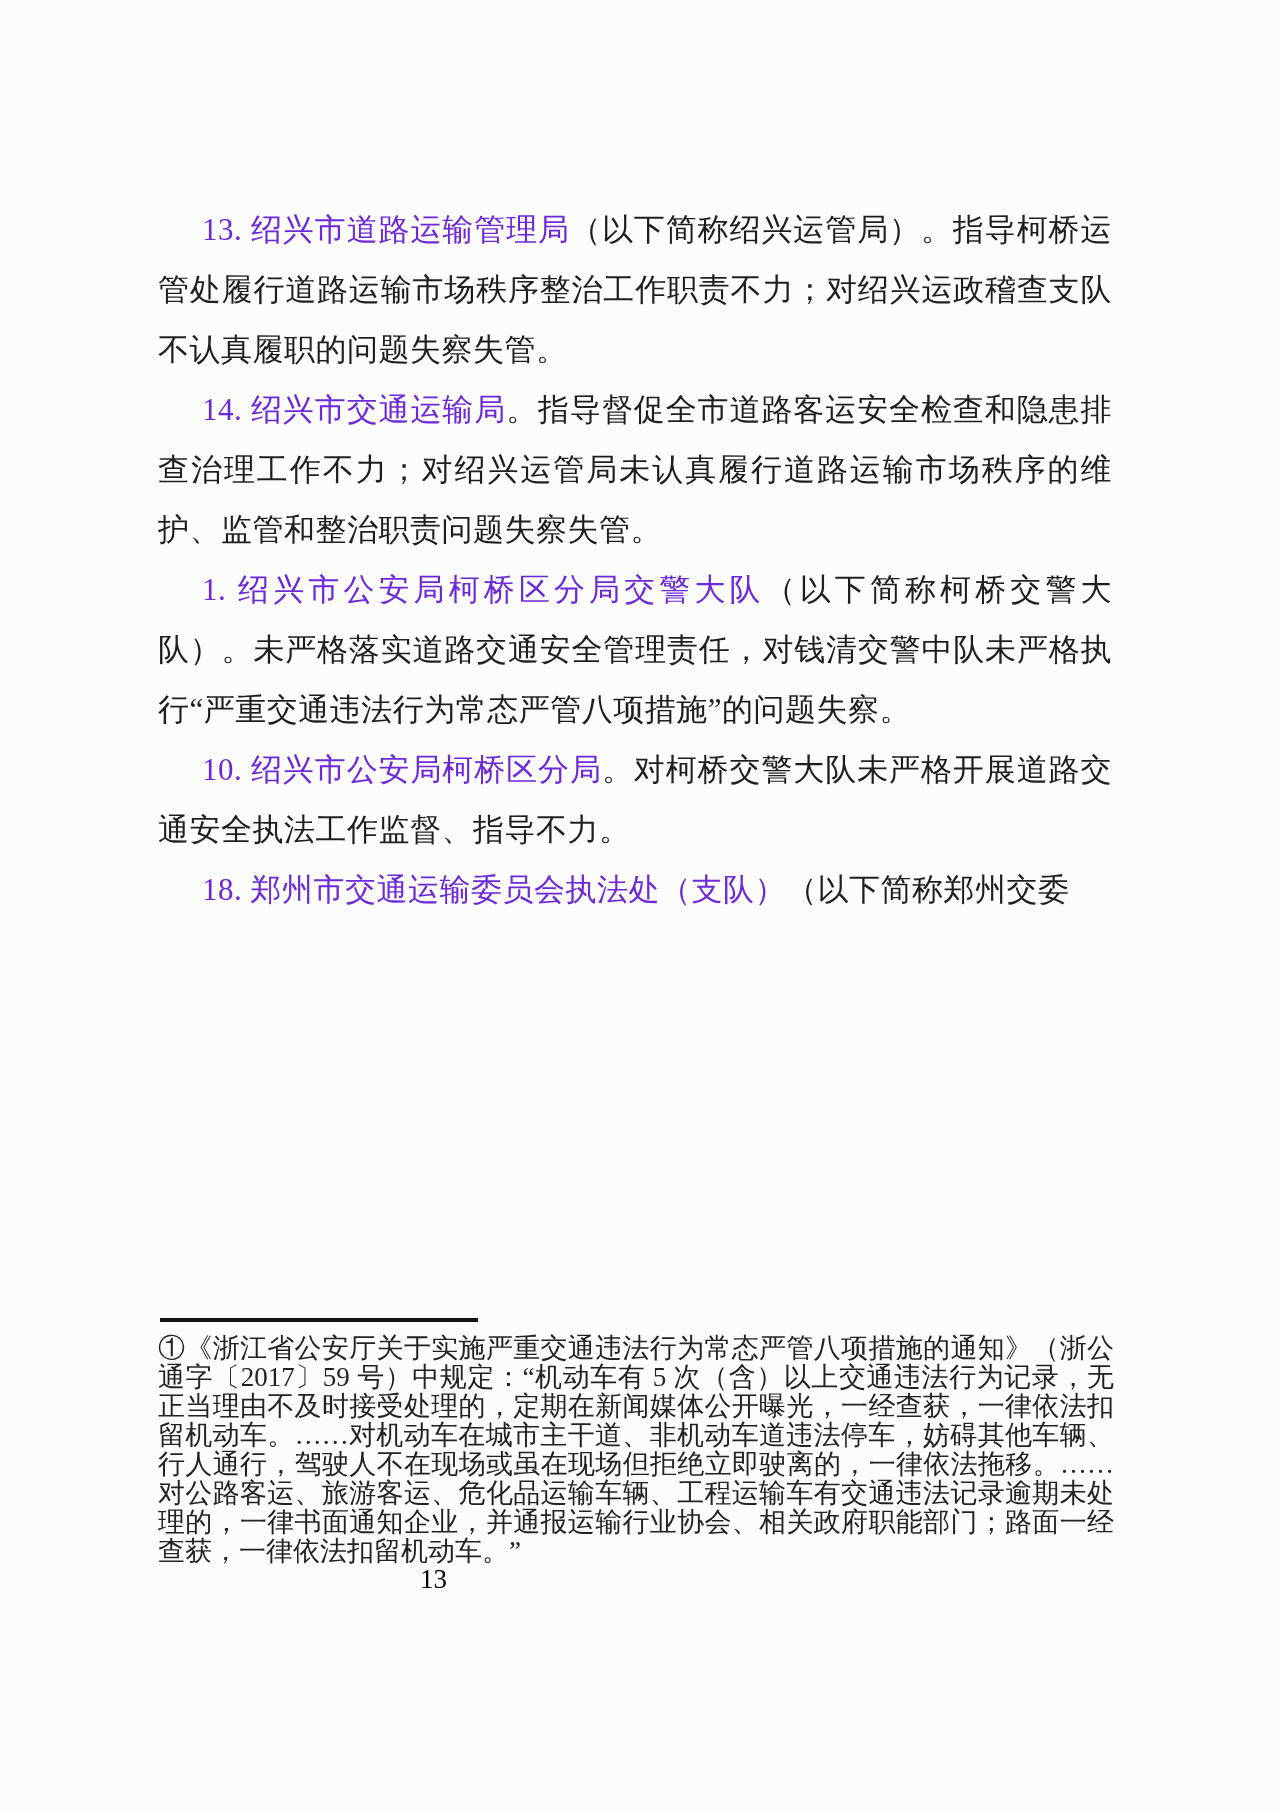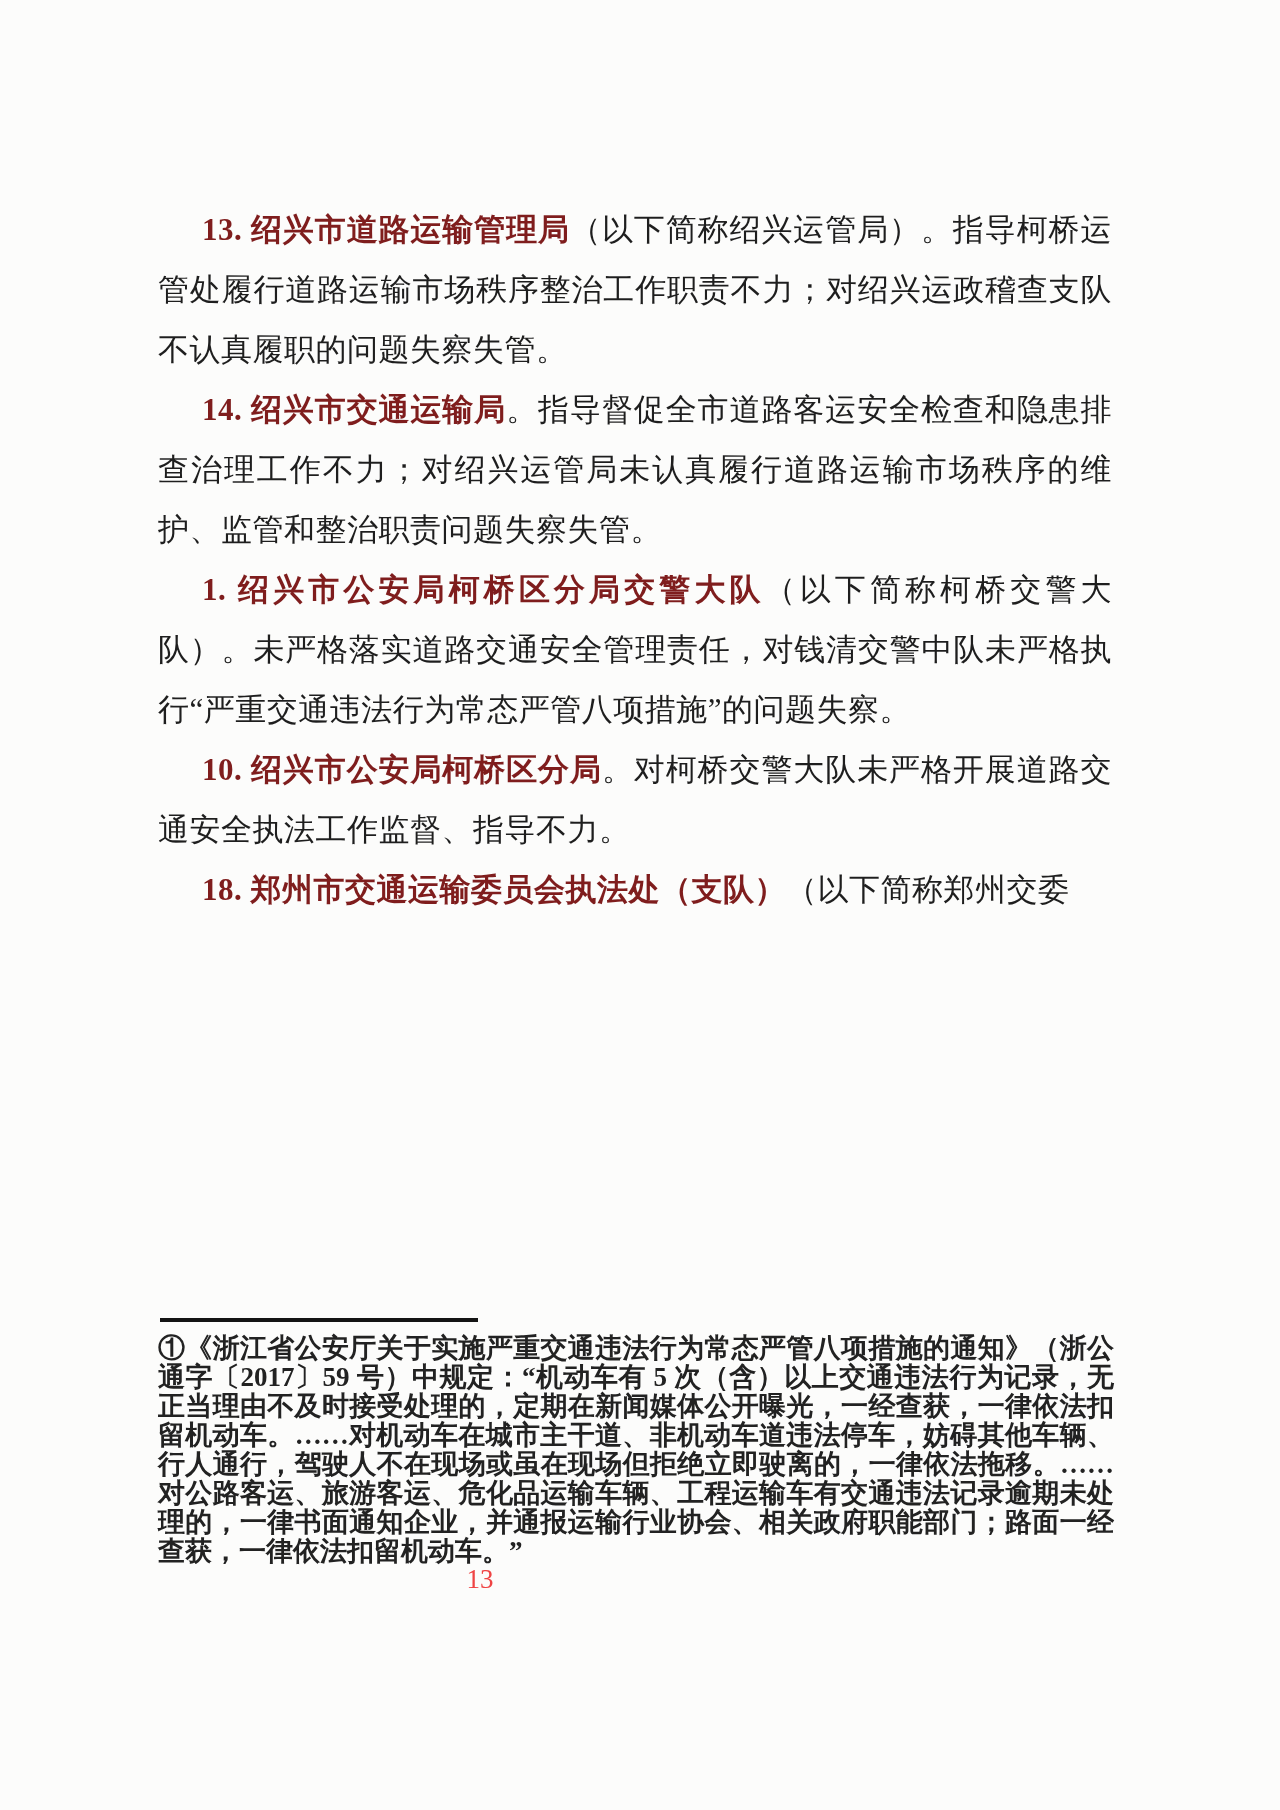--- a/index.html
+++ b/index.html
@@ -22,51 +22,50 @@
     font-size: 31px;
     line-height: 60px;
     text-align: justify;
     letter-spacing: 0.5px;
   }
   .doc-body p {
     margin: 0;
     text-indent: 44px;
   }
   .doc-body b {
-    font-weight: 700;
-    color: #7f1d1d;
+    font-weight: 400;
+    color: #6d28d9;
   }
   sup.fn-ref {
     font-size: 0.55em;
     vertical-align: super;
     line-height: 0;
   }
   .footnote-rule {
     position: absolute;
     left: 160px; top: 1318px;
     width: 318px; height: 4px;
     background: #141414;
   }
   .footnote {
     position: absolute;
     left: 158px; top: 1334px;
     width: 956px;
     font-size: 27px;
     line-height: 29px;
     text-align: justify;
     color: #222;
-    font-weight: bold;
   }
   .page-number {
     position: absolute;
     left: 420px; top: 1564px;
     width: 120px;
-    text-align: center;
+    text-align: left;
     font-size: 27px;
-    color: #ef4444;
+    color: #000000;
   }
 </style>
 </head>
 <body>
 
 <div class="page">
 
   <div class="doc-body">
 
     <p><b>13. 绍兴市道路运输管理局</b><span>（以下简称绍兴运管局）。指导柯桥运管处履行道路运输市场秩序整治工作职责不力；对绍兴运政稽查支队不认真履职的问题失察失管。</span></p>

